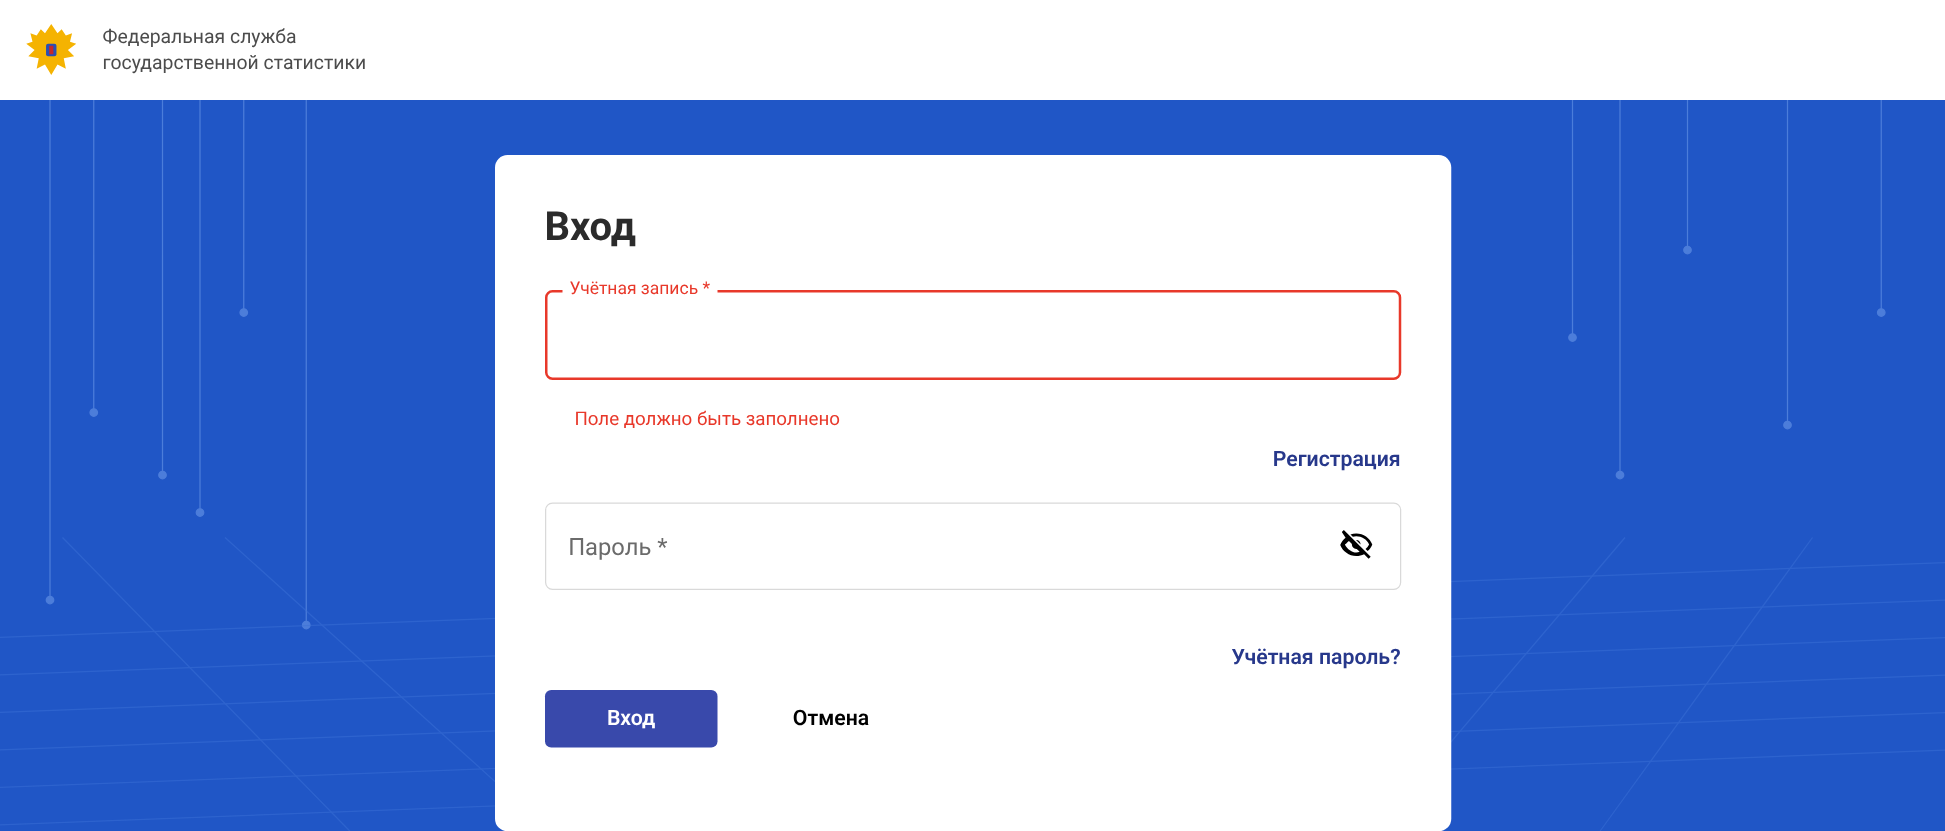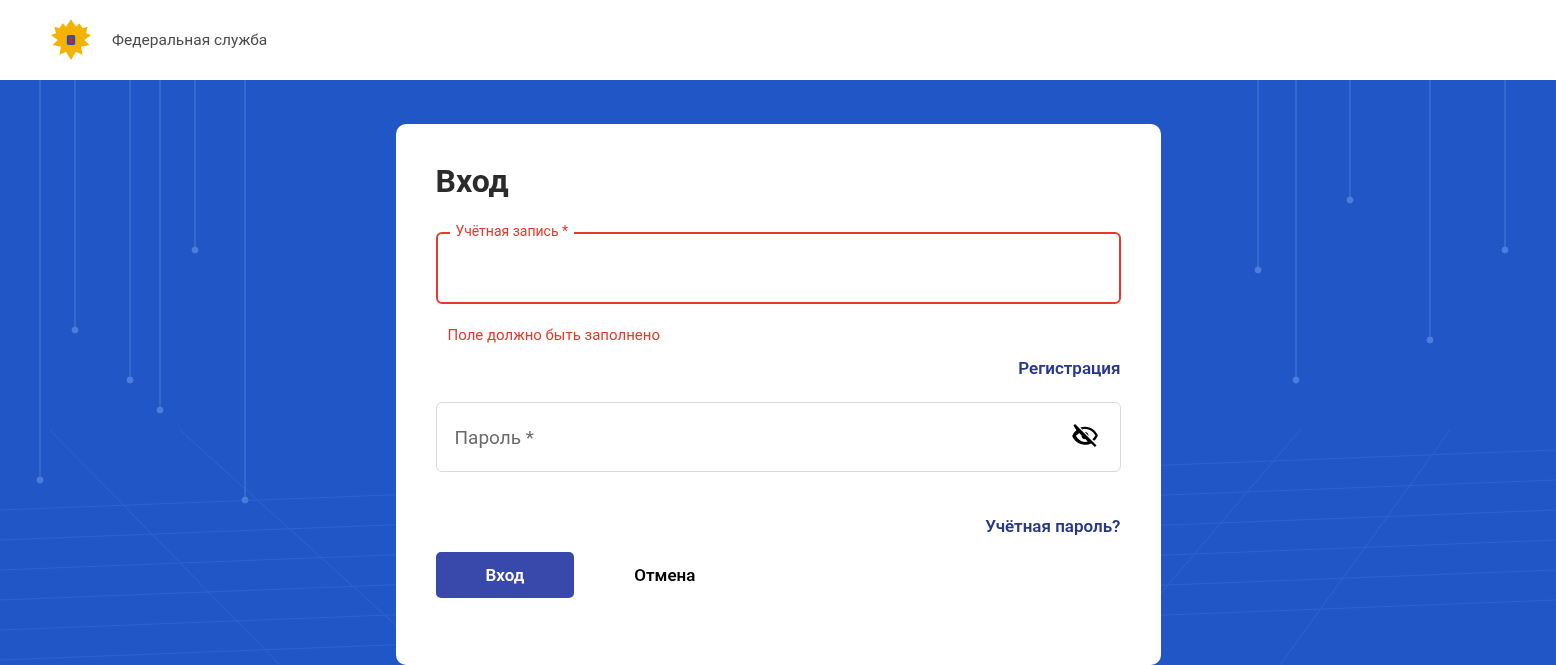--- a/index.html
+++ b/index.html
@@ -12,21 +12,21 @@
       font-family: -apple-system, BlinkMacSystemFont, "Segoe UI", Roboto, Helvetica, Arial, sans-serif;
       background: #fff;
       width: 1556px;
       height: 665px;
       overflow: hidden;
     }
 
     .header {
       display: flex;
       align-items: center;
-      padding: 12px 46px;
+      padding: 12px 16px;
       height: 80px;
       background: #fff;
     }
 
     .emblem {
       width: 50px;
       height: 50px;
       margin-right: 16px;
       flex-shrink: 0;
     }
@@ -95,21 +95,21 @@
       left: 14px;
       background: #fff;
       padding: 0 6px;
       font-size: 14px;
       color: #e8382a;
     }
 
     .error-text {
       color: #e8382a;
       font-size: 15px;
-      margin: 12px 0 0 12px;
+      margin: 12px 0 0 24px;
     }
 
     .link-row {
       display: flex;
       justify-content: flex-end;
       margin-top: 14px;
       margin-bottom: 24px;
     }
 
     .link {
@@ -207,20 +207,21 @@
       <g fill="#2a4fb3">
         <rect x="25" y="24" width="10" height="12" rx="2"></rect>
       </g>
       <g fill="#c62828">
         <path d="M28 26 h4 v8 h-4 z"></path>
       </g>
     </svg>
   </div>
   <div class="org-text">
     <div>Федеральная служба</div>
+    <div>государственной статистики</div>
   </div>
 </div>
 
 <div class="bg">
   <svg class="bg-lines" viewBox="0 0 1556 585" preserveAspectRatio="xMidYMid slice">
     <g stroke="#9ec5ff" stroke-width="1" fill="none">
       <line x1="40" y1="0" x2="40" y2="400"></line>
         <circle cx="40" cy="400" r="3" fill="#9ec5ff"></circle>
       <line x1="75" y1="0" x2="75" y2="250"></line>
         <circle cx="75" cy="250" r="3" fill="#9ec5ff"></circle>

